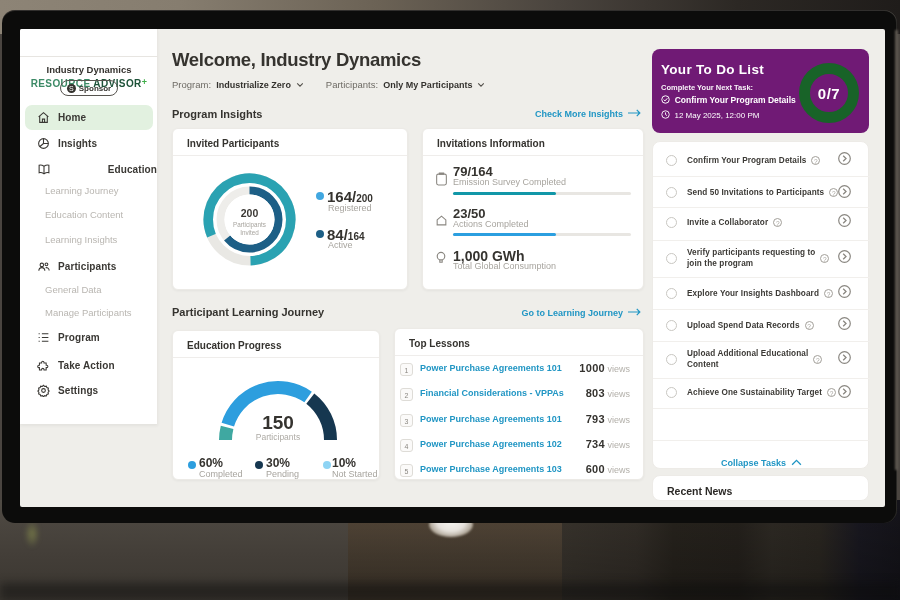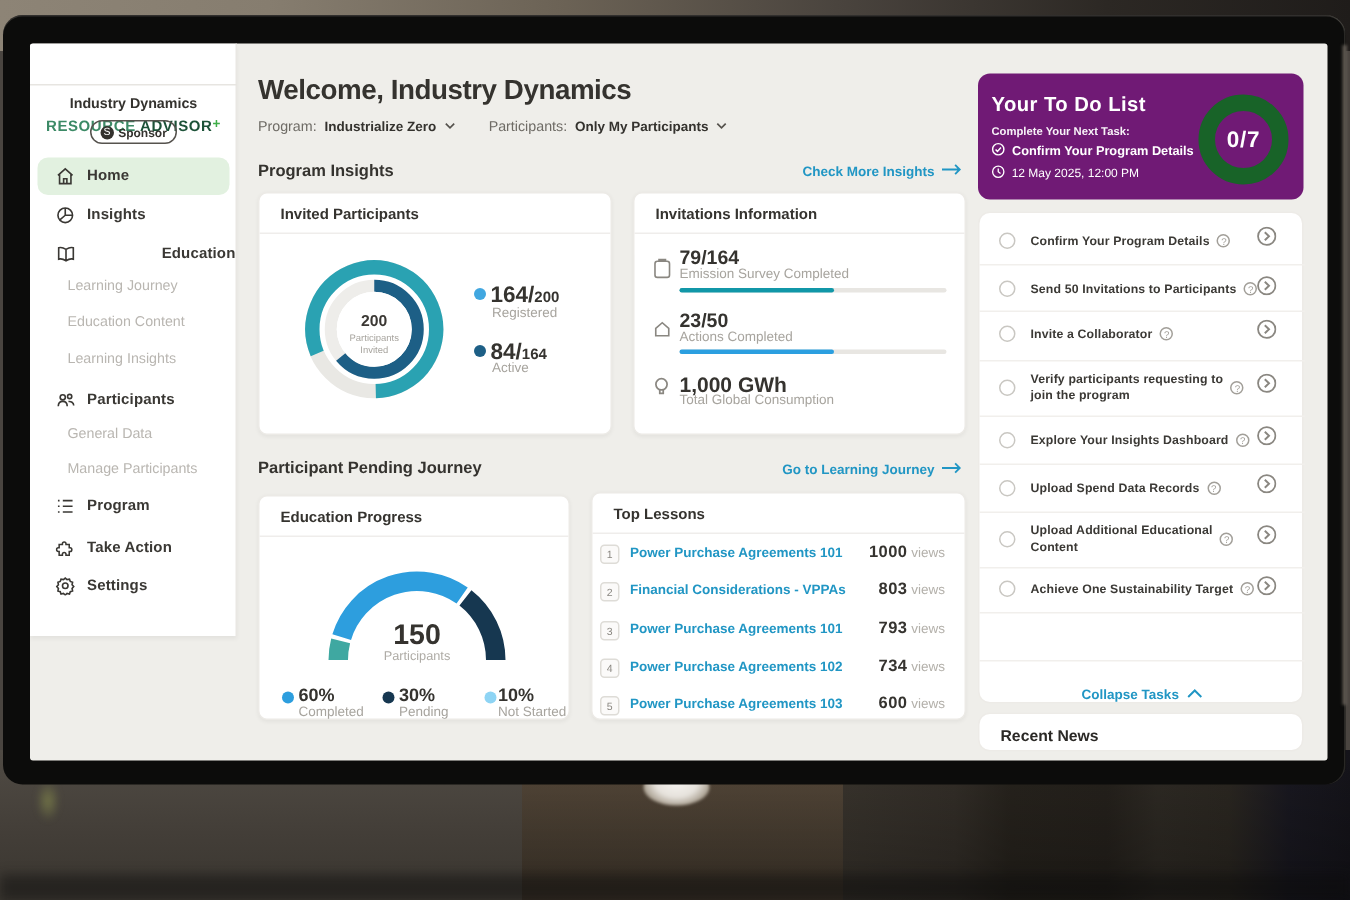--- a/index.html
+++ b/index.html
@@ -245,21 +245,21 @@
           <i style="background:#2b9fe0;"></i>
         </div>
       <div class="sicon" style="left:12px; top:122px;"><svg width="12" height="15" viewBox="0 0 20 26" fill="none" stroke="#8a8781" stroke-width="2">
             <circle cx="10" cy="9" r="6.5"></circle>
             <path d="M8 15.5 v4 h4 v-4"></path>
           </svg></div>
       <div class="snum" style="left:30px; top:119px; font-size:14px;">1,000 GWh</div>
       <div class="ssub" style="left:30px; top:132px;">Total Global Consumption</div>
     </div>
 
-    <div class="sechead" style="left:152px; top:277px;">Participant Pending Journey</div>
+    <div class="sechead" style="left:152px; top:277px;">Participant Learning Journey</div>
     <div class="seclink" style="right:243px; top:279px; text-align:right;">Go to Learning Journey&nbsp; <svg width="14" height="8" viewBox="0 0 16 9">
           <path d="M0 4.5 h13 M10 1 l3.5 3.5 l-3.5 3.5" fill="none" stroke="#2196c4" stroke-width="1.4"></path>
         </svg></div>
 
     <div class="card" style="left:152px; top:301px; width:208px; height:150px;">
       <div class="ctitle">Education Progress</div>
         <div class="chr"></div>
       <svg style="position:absolute; left:39px; top:43px;" width="132" height="74" viewBox="0 0 132 74">
         <path d="M13.5 66 A52.5 52.5 0 0 1 15.1 53.3" fill="none" stroke="#3fa8a1" stroke-width="13"></path>
         <path d="M15.8 50.7 A52.5 52.5 0 0 1 96.1 23.0" fill="none" stroke="#2d9ede" stroke-width="13"></path>

